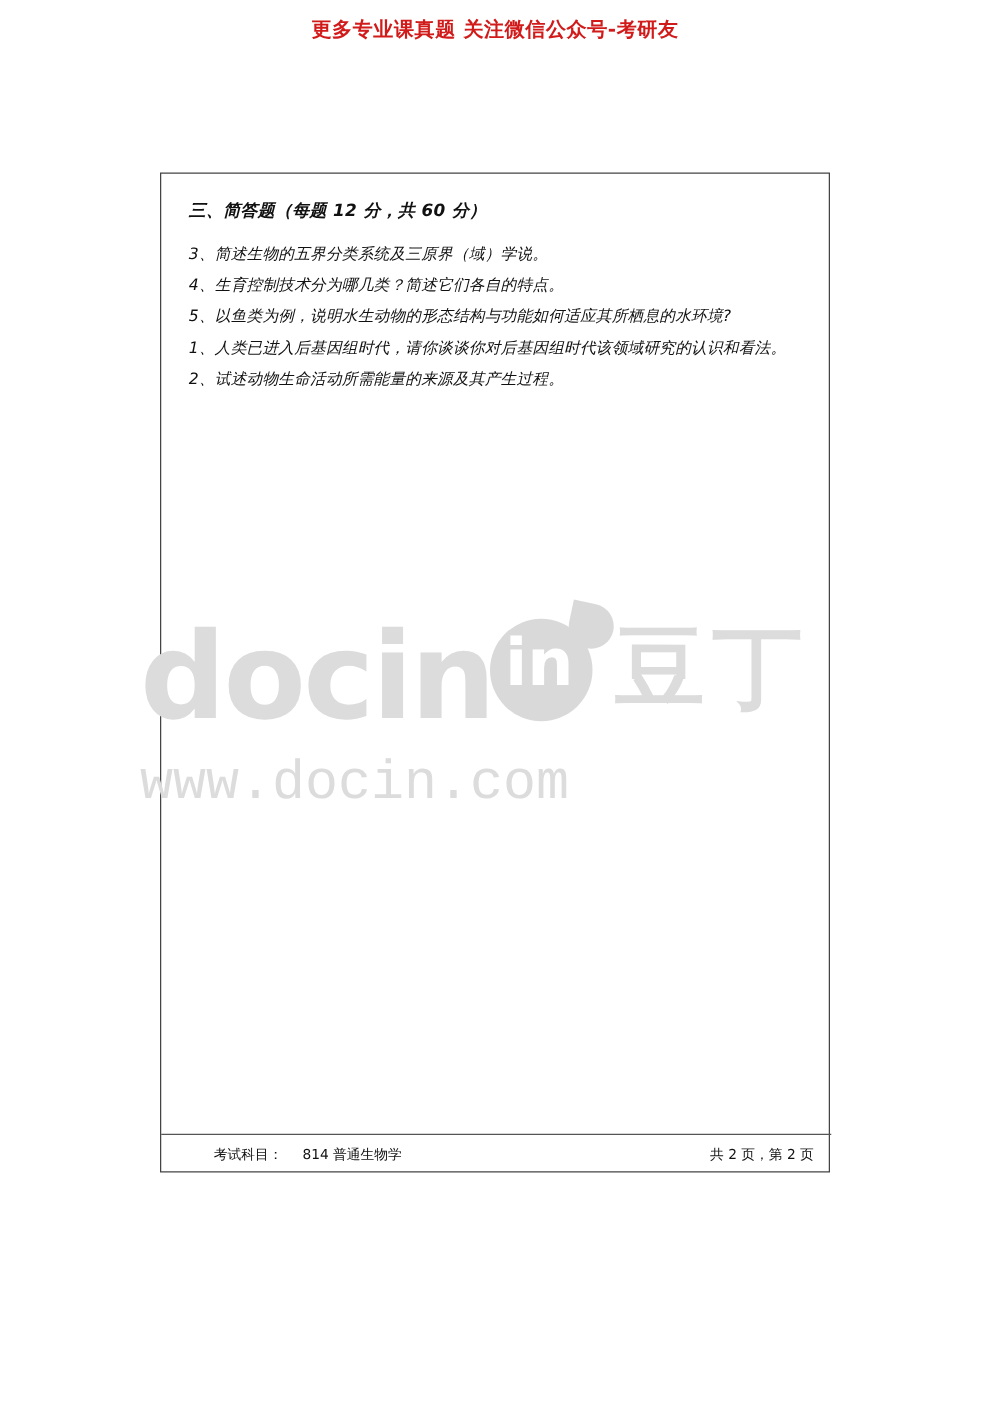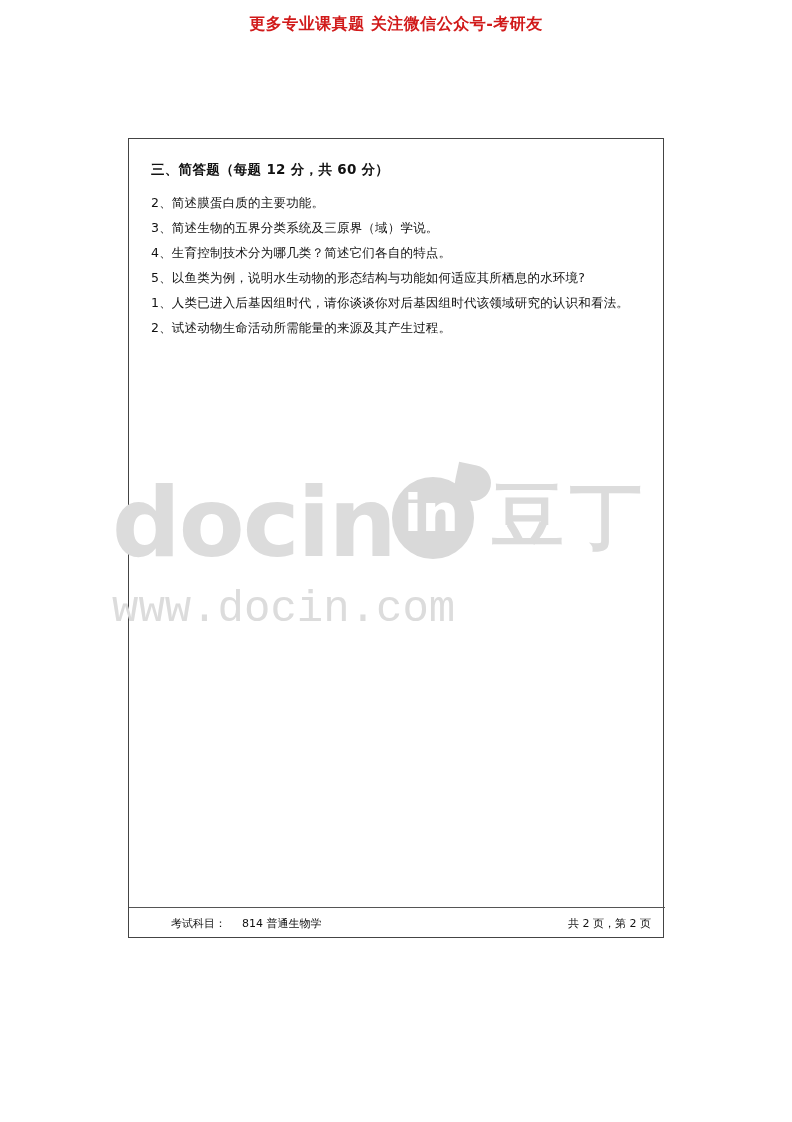--- a/index.html
+++ b/index.html
@@ -47,20 +47,21 @@
   }
 
   .exam-body {
     position: absolute;
     left: 0;
     top: 0;
     width: 536px;
     padding: 16px 22px 0 22px;
     box-sizing: border-box;
     color: #111;
+    font-style: italic;
   }
 
   .section-title {
     font-size: 13.5px;
     font-weight: bold;
     line-height: 1.6;
     margin: 4px 0 10px 0;
     font-family: "DejaVu Sans", "Liberation Sans", sans-serif;
     letter-spacing: 0.3px;
   }
@@ -108,21 +109,21 @@
     right: 14px;
     top: 8px;
     white-space: nowrap;
     text-align: center;
   }
 
   
   .watermark {
     position: absolute;
     left: 0;
-    top: 455px;
+    top: 473px;
     width: 792px;
     height: 250px;
     pointer-events: none;
     user-select: none;
   }
   .wm-docin {
     position: absolute;
     left: 112px;
     top: 20px;
     font-size: 96px;
@@ -190,21 +191,20 @@
 <div class="page">
 
   <div class="header-banner">更多专业课真题 关注微信公众号-考研友</div>
 
   <div class="exam-frame">
 
     <div class="exam-body">
 
       <div class="section-title">三、简答题（每题 12 分，共 60 分）</div>
 
-      <p class="q-item">2、简述膜蛋白质的主要功能。</p>
       <p class="q-item">3、简述生物的五界分类系统及三原界（域）学说。</p>
       <p class="q-item">4、生育控制技术分为哪几类？简述它们各自的特点。</p>
       <p class="q-item">5、以鱼类为例，说明水生动物的形态结构与功能如何适应其所栖息的水环境?</p>
 
 
       <p class="q-item">1、人类已进入后基因组时代，请你谈谈你对后基因组时代该领域研究的认识和看法。</p>
       <p class="q-item">2、试述动物生命活动所需能量的来源及其产生过程。</p>
 
     </div>
 

